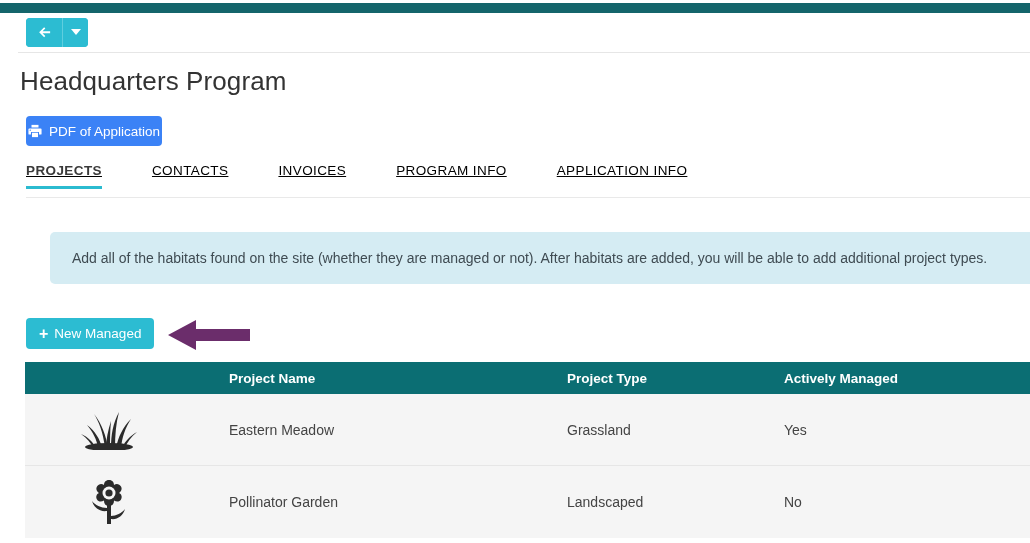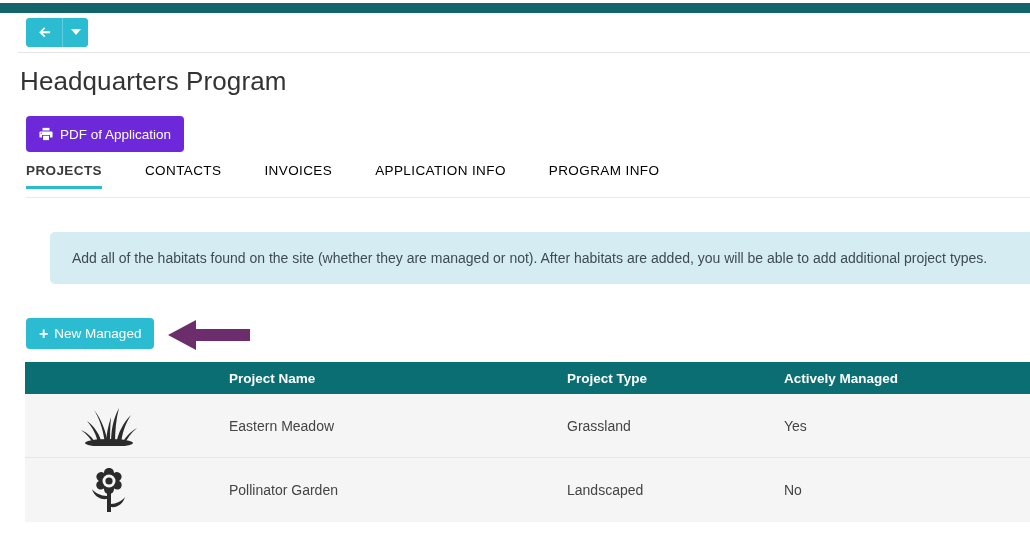--- a/index.html
+++ b/index.html
@@ -41,33 +41,33 @@
   
   .page-title {
     position: absolute; top: 66px; left: 20px;
     font-size: 26px; color: #333; font-weight: 400;
     letter-spacing: 0.1px; white-space: nowrap;
   }
 
   
   .pdf-btn {
     position: absolute; top: 116px; left: 26px;
-    height: 36px; padding: 0 13px;
+    height: 30px; padding: 0 2px;
     display: flex; align-items: center; gap: 7px;
-    background: #6d28d9; color: #fff;
+    background: #3b82f6; color: #fff;
     border: none; border-radius: 4px;
     font-size: 13.5px; font-family: "Liberation Sans", sans-serif;
     cursor: pointer; white-space: nowrap;
   }
   .pdf-btn svg { display: block; }
 
   
   .tabs {
     position: absolute; top: 163px; left: 26px; width: 1004px;
-    display: flex; align-items: flex-end; gap: 8px;
+    display: flex; align-items: flex-end; gap: 15px; text-decoration: underline;
   }
   .tab {
     font-size: 13.5px; letter-spacing: 0.4px;
     color: #000000; padding: 0 0 11px 0; margin-right: 35px;
     cursor: pointer; white-space: nowrap; position: relative;
   }
   .tab.active { color: #3a3a3a; font-weight: bold; }
   .tab.active::after {
     content: ""; position: absolute; left: 0; right: 0; bottom: 0;
     height: 3px; background: #2bbbd0;
@@ -107,21 +107,21 @@
   .table {
     position: absolute; top: 362px; left: 25px; width: 1005px;
   }
   .thead {
     display: flex; align-items: center;
     height: 32px; background: #0b6e73; color: #fff;
     font-size: 13.5px; font-weight: bold;
   }
   .trow {
     display: flex; align-items: center;
-    height: 64px; background: #f5f5f5;
+    height: 72px; background: #f5f5f5;
     border-bottom: 1px solid #e6e6e6;
     font-size: 14px; color: #444;
   }
   .trow:last-child { border-bottom: none; }
   .col-icon { width: 167px; flex: none; display: flex; align-items: center; justify-content: center; }
   .col-name { width: 315px; flex: none; margin-left: 37px; }
   .col-type { width: 240px; flex: none; padding-left: 23px; }
   .col-mgd  { flex: 1 1 auto; }
   .thead .col-name, .thead .col-type, .thead .col-mgd { white-space: nowrap; }
   .cell-icon svg { display: block; }
@@ -162,22 +162,22 @@
         <path d="M4.6 10 H11.4 V15 H4.6 Z"></path>
       </svg>
     </span>
     <span>PDF of Application</span>
   </button>
 
   <div class="tabs">
     <div class="tab active">PROJECTS</div>
     <div class="tab">CONTACTS</div>
     <div class="tab">INVOICES</div>
+    <div class="tab">PROGRAM INFO</div>
     <div class="tab">APPLICATION INFO</div>
-    <div class="tab">PROGRAM INFO</div>
   </div>
   <div class="tabs-underline"></div>
 
   <div class="alert">
     <span>Add all of the habitats found on the site (whether they are managed or not). After habitats are added, you will be able to add additional project types.</span>
   </div>
 
   <button class="new-btn">
     <span class="plus">+</span>
     <span>New Managed</span>

